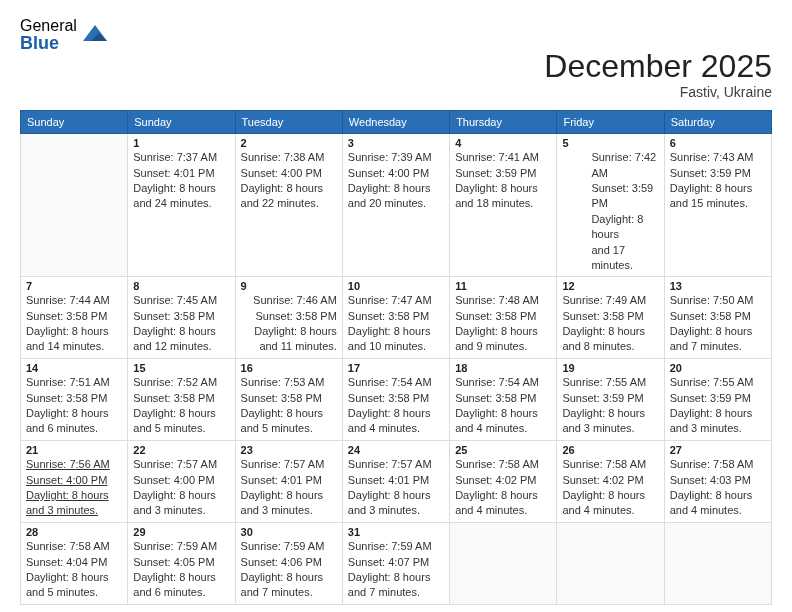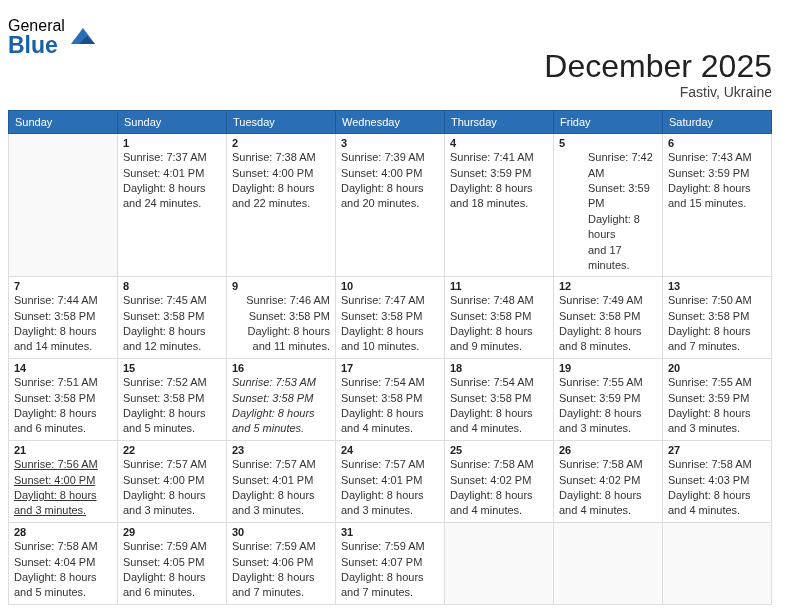--- a/index.html
+++ b/index.html
@@ -6,41 +6,41 @@
     body {
       font-family: Arial, sans-serif;
       background: #fff;
       width: 792px;
       height: 612px;
       overflow: hidden;
     }
     .page {
       width: 792px;
       height: 612px;
-      padding: 18px 20px 12px 8px;
+      padding: 18px 20px 12px 20px;
       display: flex;
       flex-direction: column;
     }
     .header {
       display: flex;
       justify-content: space-between;
       align-items: flex-start;
       margin-bottom: 10px;
     }
     .logo {
       display: flex;
       align-items: center;
     }
     .logo-text {
       display: flex;
       flex-direction: column;
       line-height: 1;
     }
     .logo-blue {
-      font-size: 23px;
+      font-size: 18px;
       font-weight: bold;
       color: #1a5fa8;
     }
     .logo-icon {
       width: 28px;
       height: 28px;
       margin-left: 4px;
     }
     .title-block {
       text-align: right;
@@ -239,21 +239,21 @@
           </td>
           <td>
             <span class="day-num">15</span>
             <div class="day-info" style="white-space: pre-line;">Sunrise: 7:52 AM
 Sunset: 3:58 PM
 Daylight: 8 hours
 and 5 minutes.</div>
           </td>
           <td>
             <span class="day-num">16</span>
-            <div class="day-info" style="white-space: pre-line; font-style: italic;">Sunrise: 7:53 AM
+            <div class="day-info" style="white-space: pre-line;">Sunrise: 7:53 AM
 Sunset: 3:58 PM
 Daylight: 8 hours
 and 5 minutes.</div>
           </td>
           <td>
             <span class="day-num">17</span>
             <div class="day-info" style="white-space: pre-line;">Sunrise: 7:54 AM
 Sunset: 3:58 PM
 Daylight: 8 hours
 and 4 minutes.</div>

